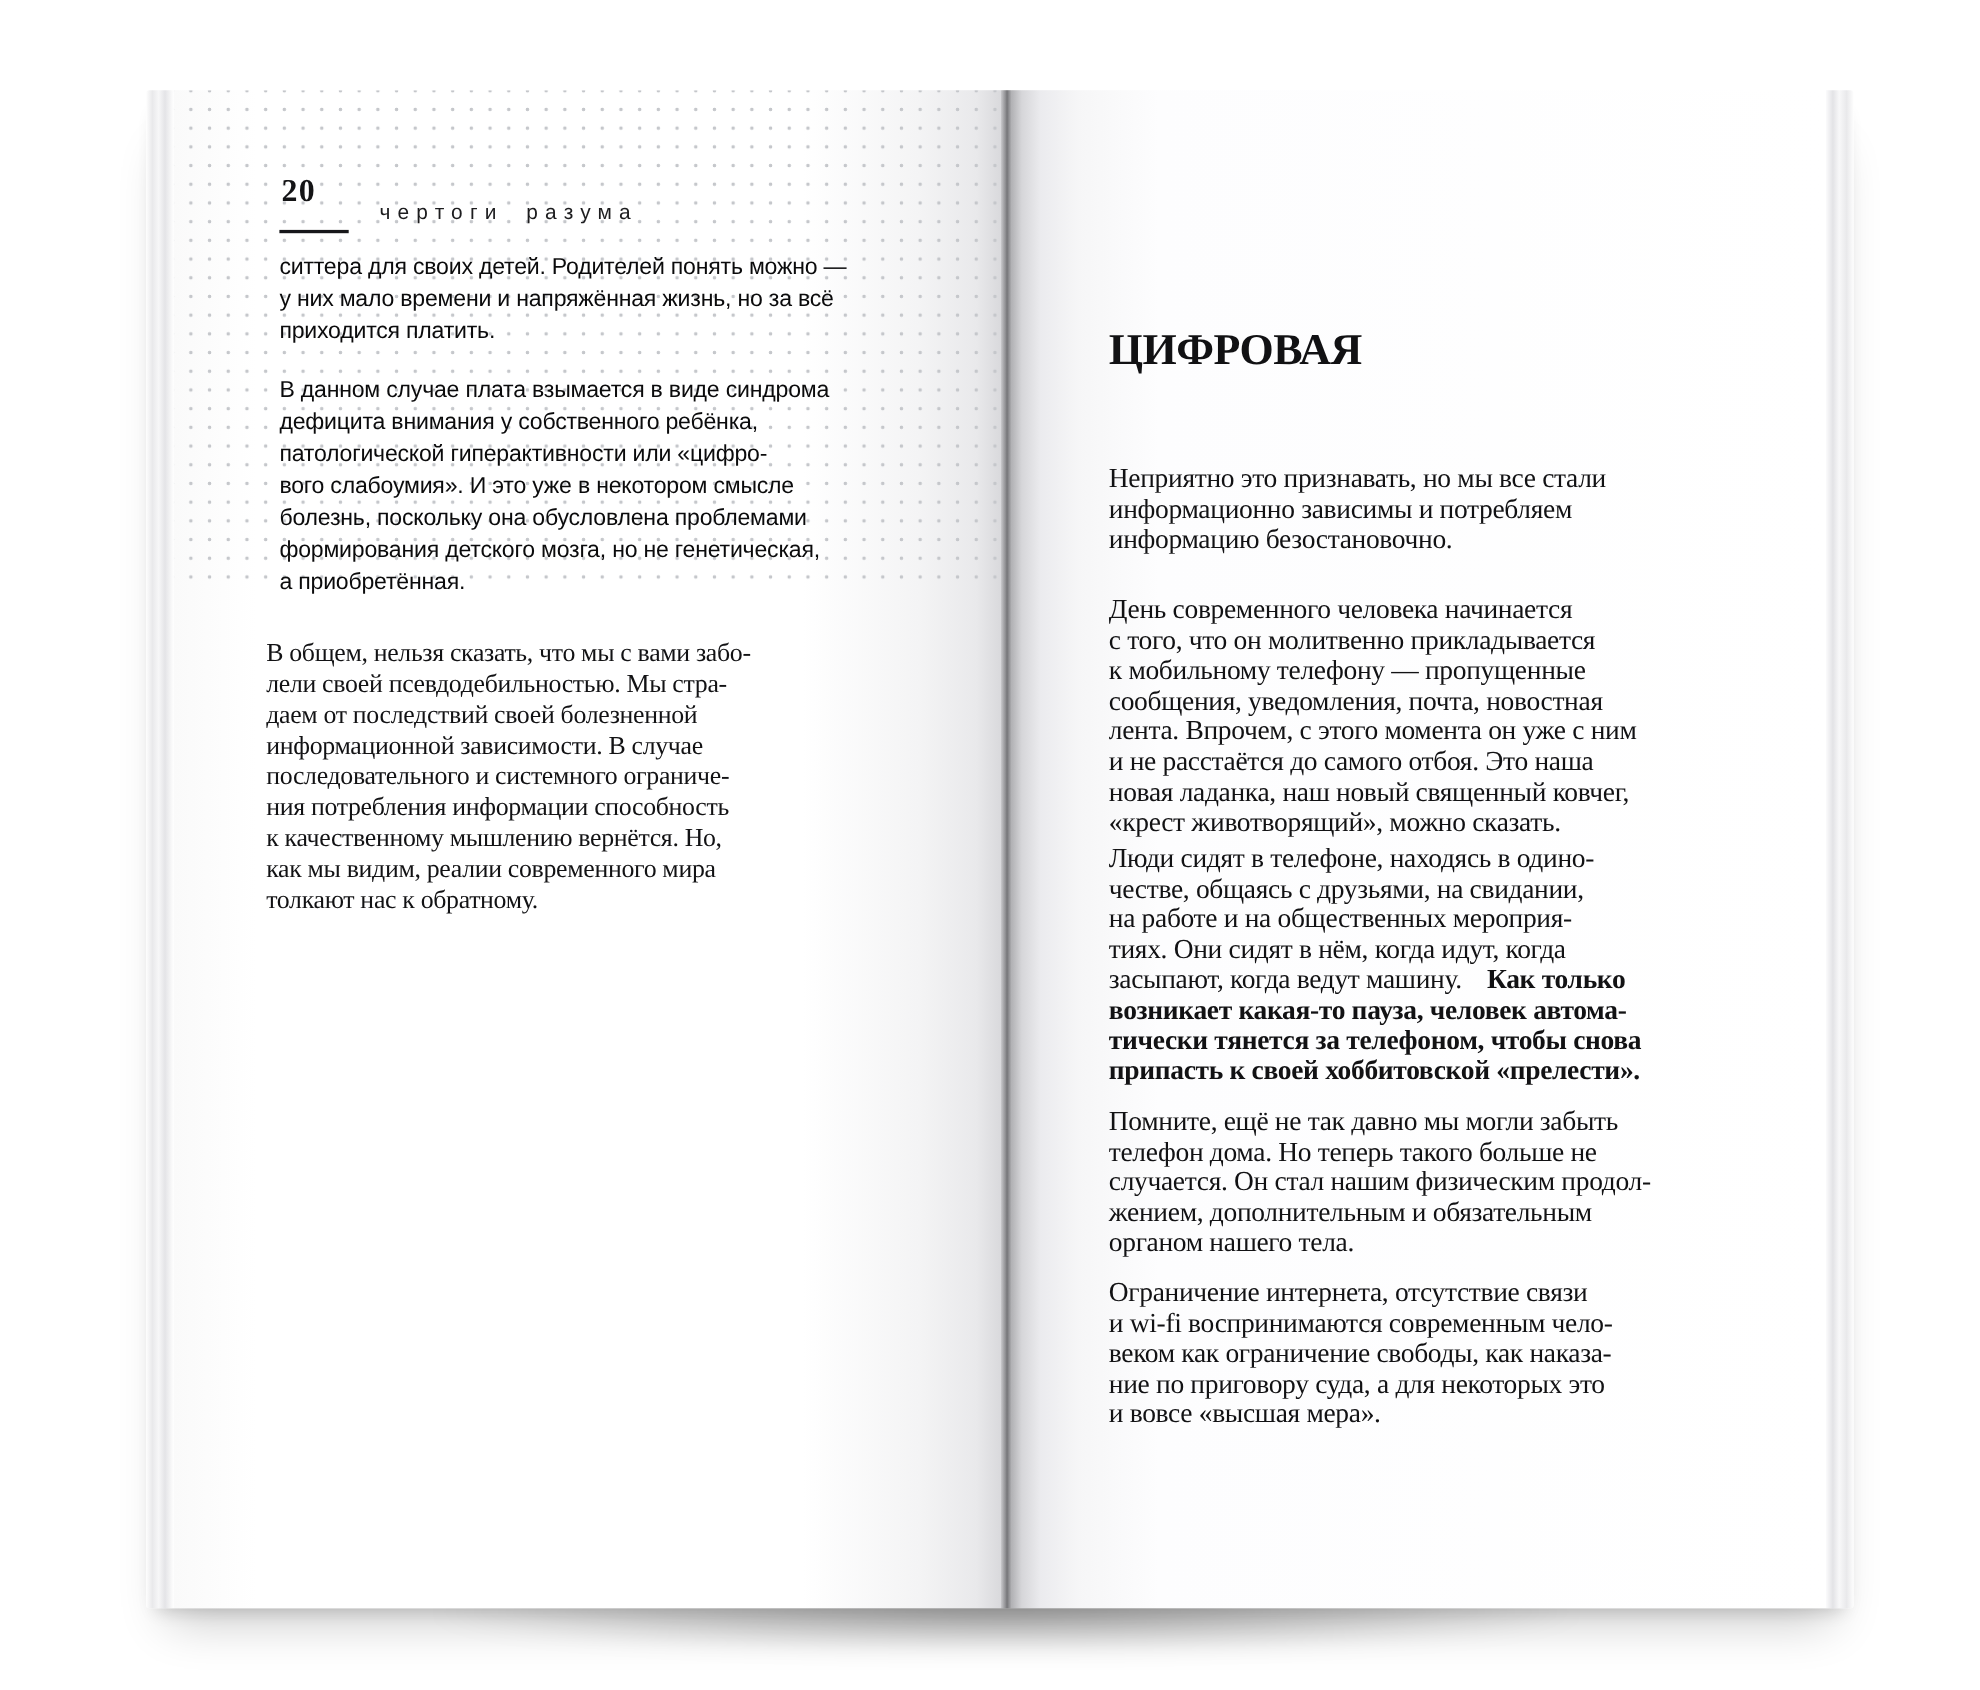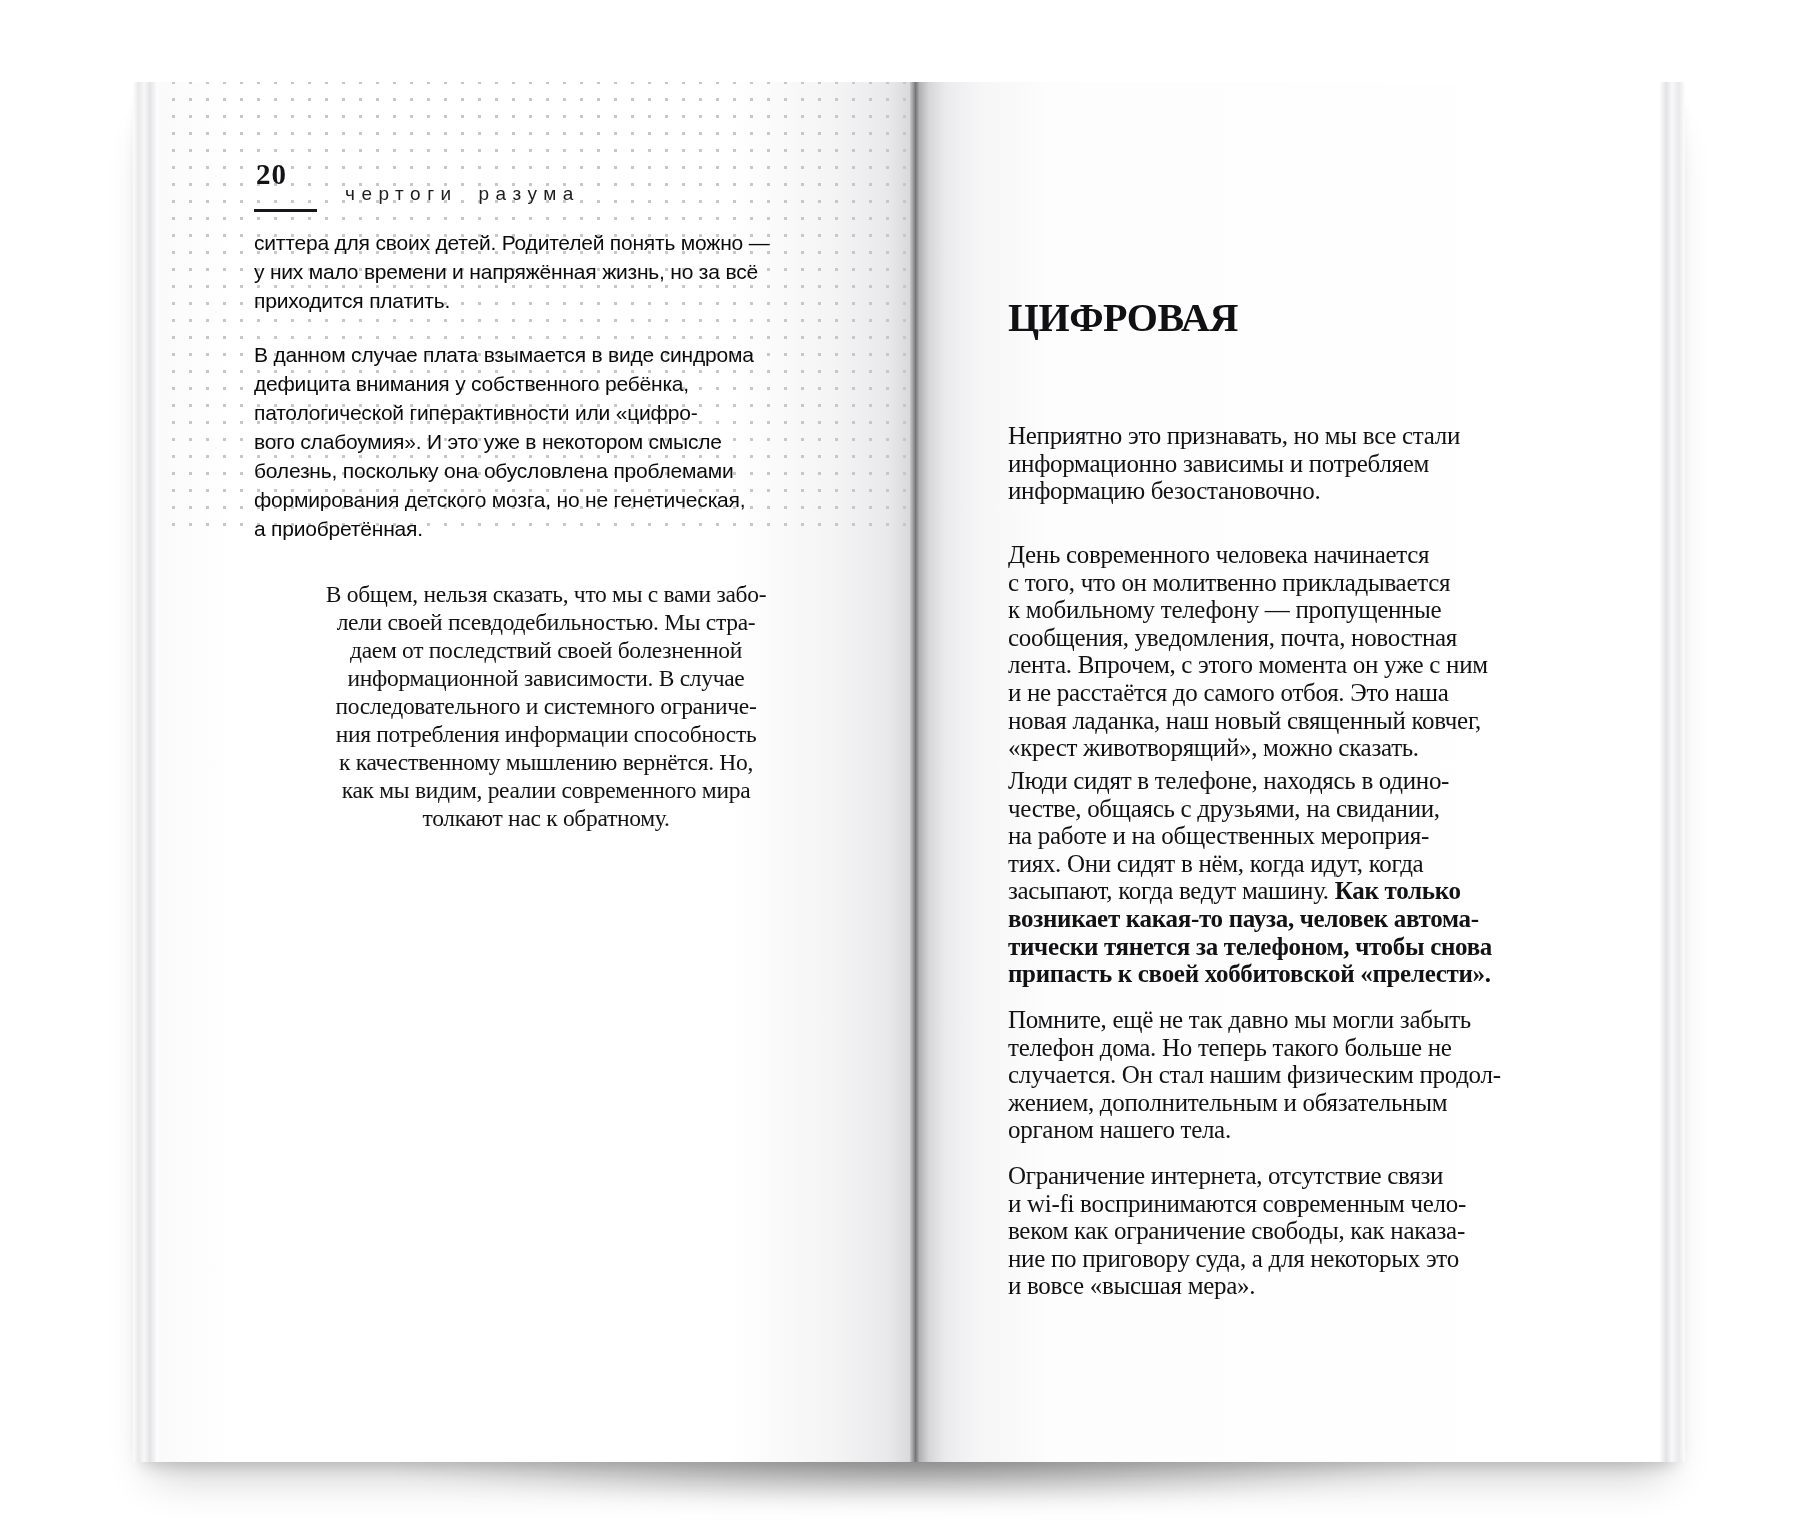--- a/index.html
+++ b/index.html
@@ -68,23 +68,23 @@
 
   .sans-para {
     position:absolute; left:96px; width:560px; white-space:pre;
     font:400 21px/29px "Liberation Sans","DejaVu Sans",sans-serif;
     color:#0b0b0c; letter-spacing:-0.2px;
   }
   .sp1 { top:146px; }
   .sp2 { top:258px; }
 
   .serif-left {
-    position:absolute; left:98px; width:580px; white-space:pre;
+    position:absolute; left:84px; width:580px; white-space:pre;
     font:400 23.5px/28px "Liberation Serif","DejaVu Serif",serif;
-    color:#121214; letter-spacing:-0.3px;text-align:center;
+    color:#121214; letter-spacing:-0.3px;
   }
   .lsp1 { top:498px; }
   .lsp2 { top:763px; }
 
   
   .kicker {
     position:absolute; left:88px; top:162px; white-space:pre;
     font:700 36px/1.1 "Liberation Serif","DejaVu Serif",serif; color:#111113;
     letter-spacing:-0.5px;
   }
@@ -99,21 +99,21 @@
   .rp-para {
     position:absolute; left:88px; width:630px; white-space:pre;
     font:400 25px/27.6px "Liberation Serif","DejaVu Serif",serif;
     color:#121214; letter-spacing:-0.3px;
   }
   .rp1 { top:340px; }
   .rp2 { top:459px; }
   .rp3 { top:685px; }
   .rp4 { top:924px; }
   .rp5 { top:1080px; }
-  .bold-run { font-weight:700; }
+  .bold-run { font-weight:700;margin-left:17px; }
 </style>
 </head>
 <body>
 
 <div class="stage">
 
   <div class="book-shadow"></div>
 
   <div class="book">
 

